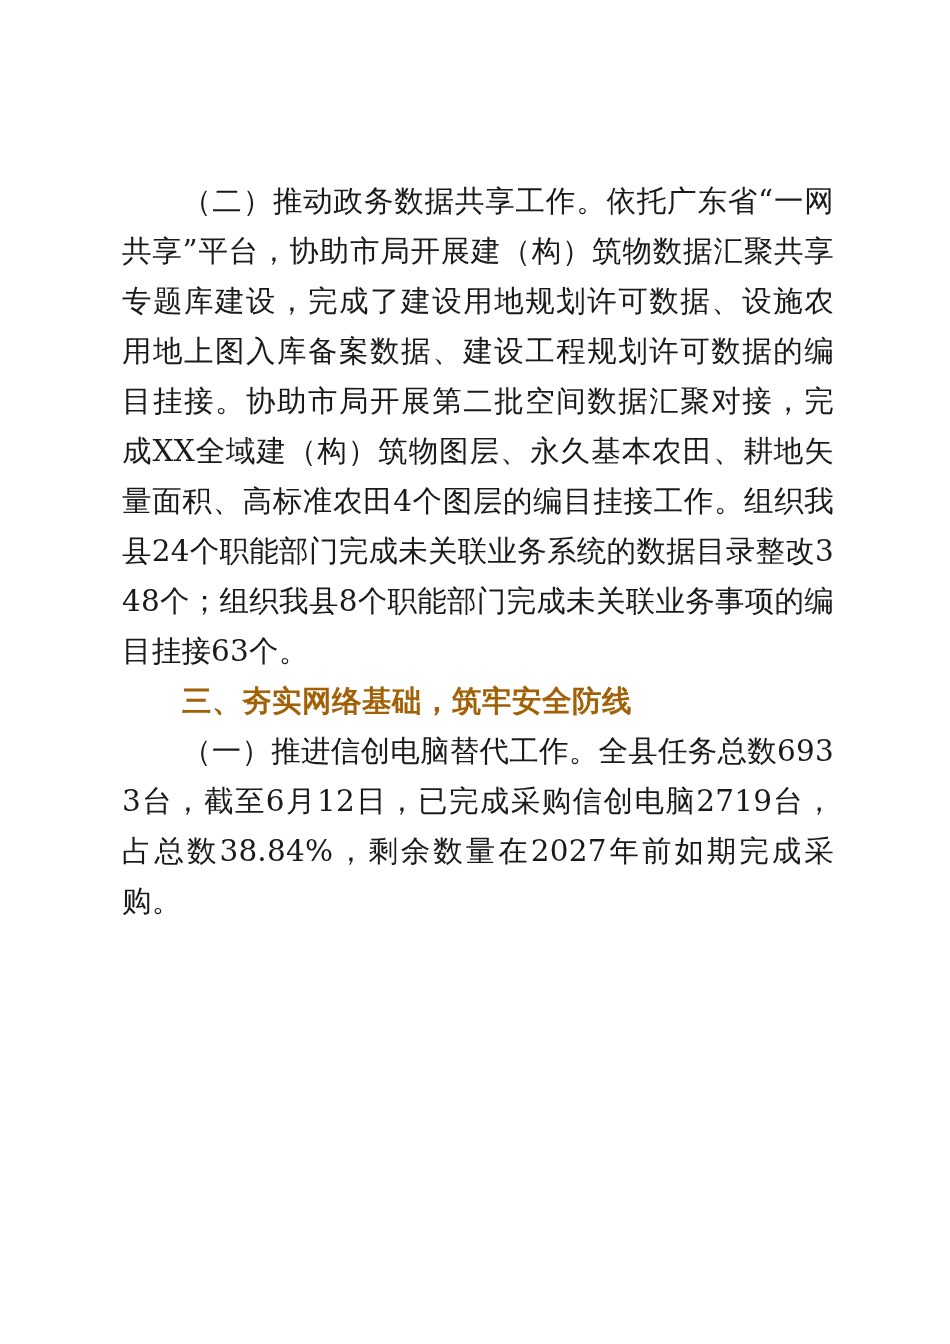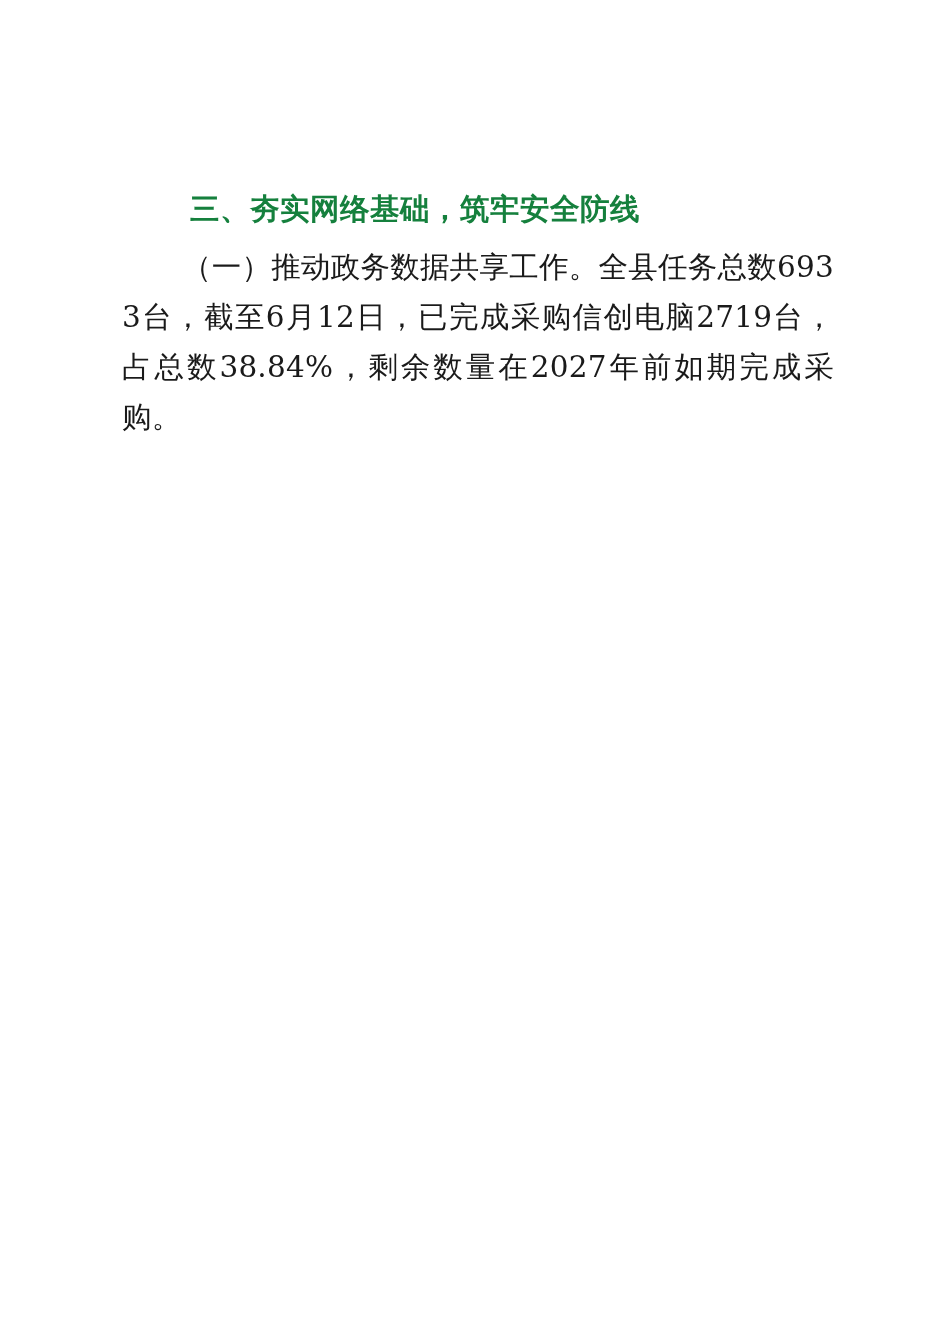--- a/index.html
+++ b/index.html
@@ -43,36 +43,37 @@
     font-weight: 400;
     color: #1a1a1a;
     word-break: break-all;
   }
 
   .para + .para {
     margin-top: 0;
   }
 
   .heading {
-    margin: 8px;
+    margin: 0;
     font-size: 29.5px;
     line-height: 50px;
     text-indent: 60px;
     font-family: "Liberation Sans", "DejaVu Sans", sans-serif;
     font-weight: 700;
     letter-spacing: 0.5px;
-    color: #15803d;
+    color: #a16207;
   }
 </style>
 </head>
 <body>
 
 <div class="page">
   <div class="doc-body">
 
+    <p class="para">（二）推动政务数据共享工作。依托广东省“一网共享”平台，协助市局开展建（构）筑物数据汇聚共享专题库建设，完成了建设用地规划许可数据、设施农用地上图入库备案数据、建设工程规划许可数据的编目挂接。协助市局开展第二批空间数据汇聚对接，完成XX全域建（构）筑物图层、永久基本农田、耕地矢量面积、高标准农田4个图层的编目挂接工作。组织我县24个职能部门完成未关联业务系统的数据目录整改348个；组织我县8个职能部门完成未关联业务事项的编目挂接63个。</p>
 
 
     <h3 class="heading">三、夯实网络基础，筑牢安全防线</h3>
 
-    <p class="para">（一）推动政务数据共享工作。全县任务总数6933台，截至6月12日，已完成采购信创电脑2719台，占总数38.84%，剩余数量在2027年前如期完成采购。</p>
+    <p class="para">（一）推进信创电脑替代工作。全县任务总数6933台，截至6月12日，已完成采购信创电脑2719台，占总数38.84%，剩余数量在2027年前如期完成采购。</p>
 
   </div>
 </div>
 
 </body></html>

